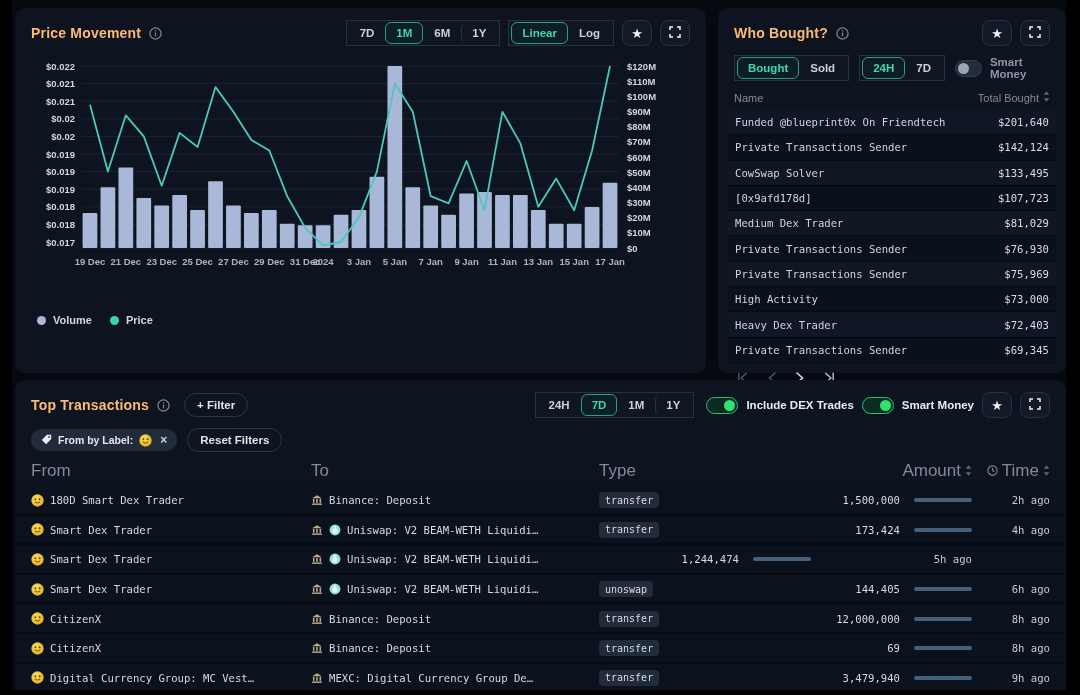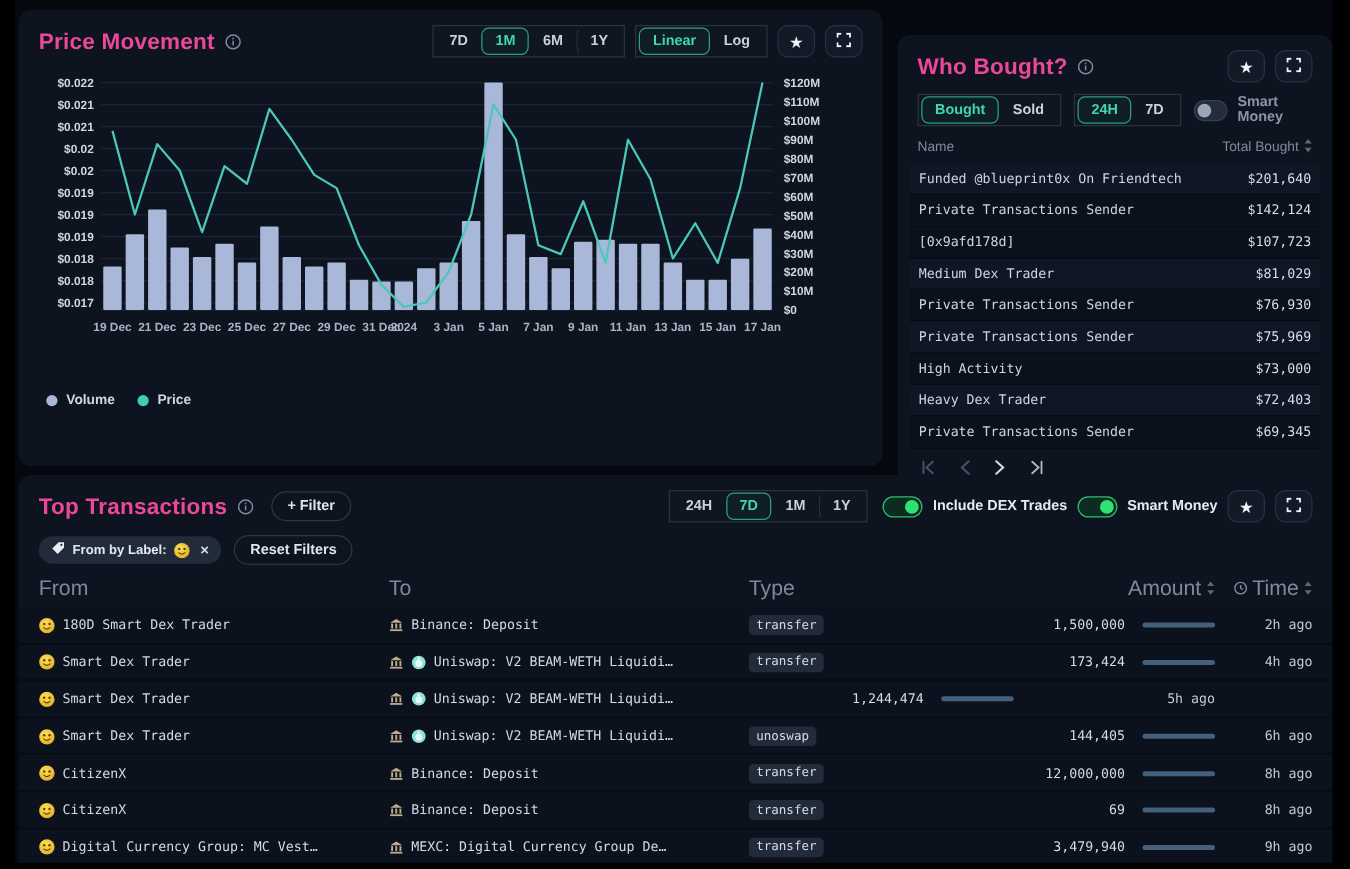--- a/index.html
+++ b/index.html
@@ -1,25 +1,25 @@
 <!DOCTYPE html>
 <html><head>
 <meta charset="utf-8">
 <style>
   * { box-sizing: border-box; margin: 0; padding: 0; }
   html,body { width:1080px; height:695px; background:#000; overflow:hidden;
     font-family:"Liberation Sans", sans-serif; }
   .app { position:absolute; left:12px; top:0; right:14px; bottom:5px; background:#05090f; overflow:hidden; }
   .panel { position:absolute; background:#0d1420; border-radius:10px; }
   #price-panel { left:3px; top:8px; width:691px; height:365px; }
-  #who-panel   { left:706px; top:8px; width:348px; height:365px;margin-top:20px; }
+  #who-panel   { left:706px; top:8px; width:348px; height:365px; }
   #tx-panel    { left:3px; top:380px; width:1051px; height:330px; }
 
   .phead { display:flex; align-items:center; padding:12px 16px 0 16px; gap:8px; }
-  .ptitle { font-size:18px; font-weight:700; color:#ec4899; letter-spacing:.2px; }
+  .ptitle { font-size:14px; font-weight:700; color:#fdba74; letter-spacing:.2px; }
   .spacer { flex:1; }
 
   .icon-btn { width:30px; height:26px; border:1px solid #273144; background:#121a28; border-radius:8px;
     display:flex; align-items:center; justify-content:center; color:#eef2f7; font-size:13px; cursor:pointer; }
   .seg { display:flex; align-items:center; background:#10161f; border:1px solid #273144; border-radius:0;
     padding:2px; height:26px; }
   .seg-opt { font-size:11.5px; font-weight:700; color:#c9d1de; padding:3px 10px; border:1px solid transparent;
     border-radius:6px; line-height:14px; cursor:pointer; }
   .seg-opt + .seg-opt { border-left:1px solid #273144; }
   .seg-opt.active { border:1px solid #2e9e80; color:#3ed6b5; background:#0f1d24; }
@@ -263,20 +263,24 @@
     </div>
     <div class="wb-body" id="wb-body">
         <div class="wb-row">
           <span class="wb-name">Funded @blueprint0x On Friendtech</span>
           <span class="wb-total">$201,640</span>
         </div>
         <div class="wb-row alt">
           <span class="wb-name">Private Transactions Sender</span>
           <span class="wb-total">$142,124</span>
         </div>
+        <div class="wb-row">
+          <span class="wb-name">CowSwap Solver</span>
+          <span class="wb-total">$133,495</span>
+        </div>
         <div class="wb-row alt">
           <span class="wb-name">[0x9afd178d]</span>
           <span class="wb-total">$107,723</span>
         </div>
         <div class="wb-row">
           <span class="wb-name">Medium Dex Trader</span>
           <span class="wb-total">$81,029</span>
         </div>
         <div class="wb-row alt">
           <span class="wb-name">Private Transactions Sender</span>

